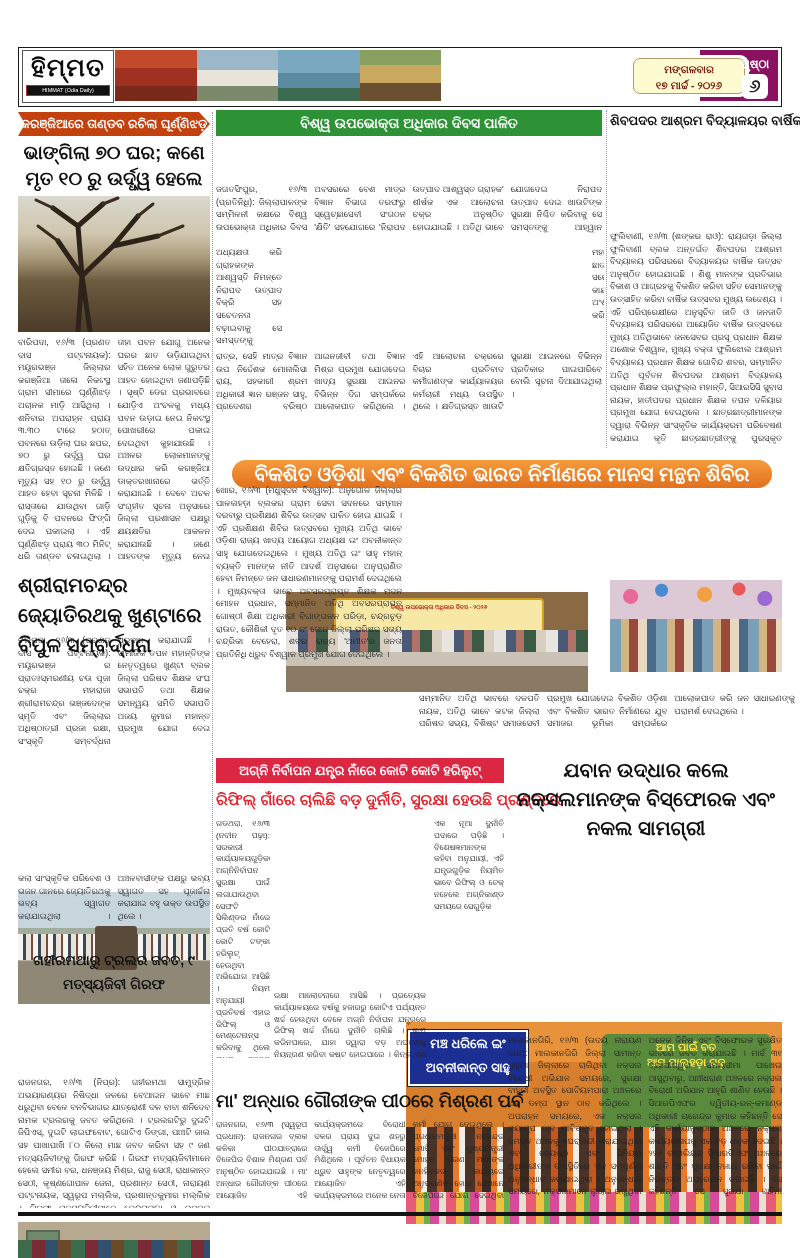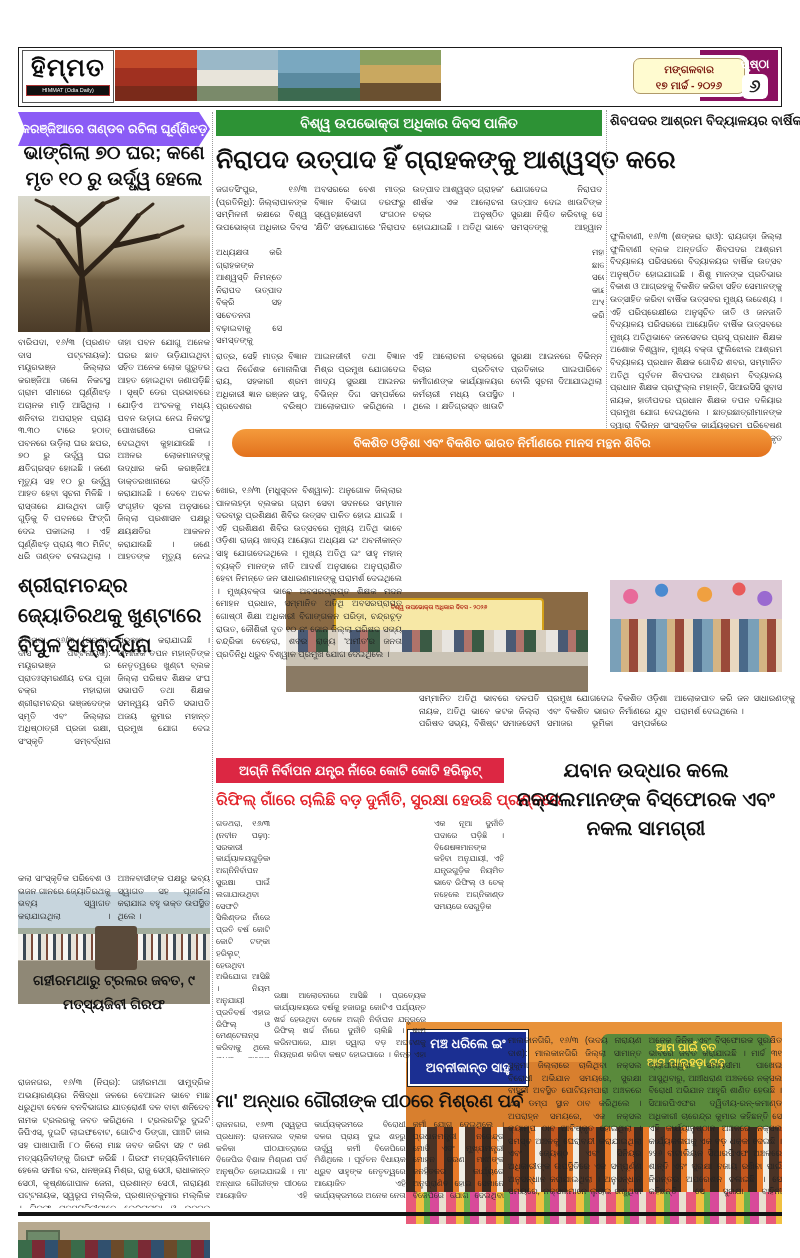--- a/index.html
+++ b/index.html
@@ -25,21 +25,21 @@
   .seg{flex:1;height:100%;}
   #mast-title{left:430px;top:6px;width:200px;height:46px;font-size:37px;font-weight:900;color:#7b3e12;display:flex;align-items:center;justify-content:center;}
   #purple{right:3px;top:2px;width:78px;height:51px;background:#8a1060;}
   #date-wrap{right:32px;top:7px;width:120px;height:42px;background:#fff;border-radius:9px;}
   #date-box{position:absolute;left:4px;top:3px;right:4px;bottom:3px;background:#fffbd0;border:1px solid #b09a6a;border-radius:7px;
             color:#7a180e;font-weight:700;font-size:10.5px;line-height:16px;text-align:center;padding-top:2px;}
   #page-label{right:9px;top:9px;width:34px;color:#fff;font-size:12px;font-weight:700;text-align:center;}
   #page-num{right:13px;top:26px;width:26px;height:25px;background:#fff;border-radius:6px;color:#222;font-size:18px;font-weight:800;
             display:flex;align-items:center;justify-content:center;}
   
-  #ribbon{left:18px;top:112px;width:192px;height:34px;background:#8b5cf6;color:#fff;font-size:12.5px;font-weight:800;
+  #ribbon{left:18px;top:112px;width:192px;height:24px;background:#c2410c;color:#fff;font-size:12.5px;font-weight:800;
           display:flex;align-items:center;justify-content:center;
           clip-path:polygon(0 0,calc(100% - 11px) 0,100% 50%,calc(100% - 11px) 100%,0 100%,7px 50%);}
   
   .cyc-photo{background:linear-gradient(180deg,#d9d9cd 0%,#cfc6ae 28%,#a89878 46%,#6e5c40 62%,#4b3b28 100%);}
   .jyo-photo{background:linear-gradient(180deg,#c7d5dd 0 32%,#a2ad9d 32% 46%,#bab2a1 46% 62%,#8f8876 62% 100%);}
   .crowd{position:absolute;left:0;right:0;height:26px;background:repeating-linear-gradient(90deg,#f6f5f2 0 5px,#3d4a56 5px 8px,#e8e4da 8px 13px,#7a4a3a 13px 15px);}
   .trw-photo{background:linear-gradient(180deg,#b7a98f 0 100%);}
   .trw-win{position:absolute;left:4%;top:8%;width:16%;height:55%;background:#6e8a6a;border:2px solid #5a6a52;}
   .row-a{position:absolute;left:0;right:0;top:18%;height:38%;background:repeating-linear-gradient(90deg,#3a6b4a 0 14px,#7a2a35 14px 27px,#31506e 27px 40px,#6b4a2a 40px 53px);}
   .conf-photo{background:linear-gradient(180deg,#8a6a44 0 55%,#cac3b5 55% 74%,#8a7a64 74% 100%);}
@@ -103,51 +103,50 @@
   <div class="abs body-text cols2" style="left:18px;top:336px;width:192px;height:230px;">ବାରିପଦା, ୧୬/୩ (ପ୍ରଣତ ଦାସ ପଟ୍ଟନାୟକ): ମୟୂରଭଞ୍ଜ ଜିଲ୍ଲାର କରଞ୍ଜିଆ ତାଳୋ ନିକଟସ୍ଥ ଗ୍ରାମ ସୀମାରେ ଘୂର୍ଣ୍ଣିଝଡ଼ ଅଚାନକ ମାଡ଼ି ଆସିଥିଲା । ଶନିବାର ଅପରାହ୍ନ ପ୍ରାୟ ୩.୩୦ ଟାରେ ହଠାତ୍ ପବନରେ ଉଡ଼ିଲା ଘର ଛପର, ୭୦ ରୁ ଉର୍ଦ୍ଧ୍ୱ ଘର କ୍ଷତିଗ୍ରସ୍ତ ହୋଇଛି । ଜଣେ ମୃତ୍ୟୁ ସହ ୧୦ ରୁ ଉର୍ଦ୍ଧ୍ୱ ଆହତ ହେବା ସୂଚନା ମିଳିଛି । ରାସ୍ତାରେ ଯାଉଥିବା ଗାଡ଼ି ଗୁଡ଼ିକୁ ବି ପବନରେ ଫିଙ୍ଗି ଦେଇ ପକାଇଲା । ଏହି ଘୂର୍ଣ୍ଣିଝଡ଼ ପ୍ରାୟ ୩୦ ମିନିଟ୍ ଧରି ତାଣ୍ଡବ ଚଳାଇଥିଲା । ତାହା ପବନ ଯୋଗୁ ଅନେକ ଘରର ଛାତ ଉଡ଼ିଯାଇଥିବା ସହିତ ଅନେକ ଲୋକ ଗୁରୁତର ଆହତ ହୋଇଥିବା ଜଣାପଡ଼ିଛି । ସୃଷ୍ଟି ଡେର ପ୍ରଭାବରେ ଯୋଡ଼ିଏ ଅଂଚଳକୁ ମଧ୍ୟ ପବନ ଉଡ଼ାଇ ନେଇ ନିକଟସ୍ଥ ପୋଖରୀରେ ପକାଇ ଦେଇଥିବା କୁହାଯାଉଛି । ଅଞ୍ଚଳର ଲୋକମାନଙ୍କୁ ଉଦ୍ଧାର କରି କରଞ୍ଜିଆ ଡାକ୍ତରଖାନାରେ ଭର୍ତ୍ତି କରାଯାଇଛି । ଦେବେ ଅଚଳ ସଂଗୃହୀତ ସୂଚନା ଅନୁସାରେ ଜିଲ୍ଲା ପ୍ରଶାସନ ପକ୍ଷରୁ କ୍ଷୟକ୍ଷତିର ଆକଳନ କରାଯାଉଛି । ଜଣେ ଆହତଙ୍କ ମୃତ୍ୟୁ ନେଇ କରଞ୍ଜିଆ ଏସଡିପିଓ ସୂଚନା ଦେଇଛନ୍ତି ।</div>
 
   <div class="abs hl" style="left:18px;top:570px;width:192px;height:60px;font-size:20px;line-height:30px;">ଶ୍ରୀରାମଚନ୍ଦ୍ର ଜ୍ୟୋତିରଥକୁ ଖୁଣ୍ଟାରେ ବିପୁଳ ସମ୍ବର୍ଦ୍ଧନା</div>
   <div class="abs body-text cols2" style="left:18px;top:634px;width:192px;height:118px;">ବଲିପଦା, ୧୬/୩ (ପ୍ରଣତ ଦାସ ପଟ୍ଟନାୟକ): ମୟୂରଭଞ୍ଜ ର ପ୍ରାତଃସ୍ମରଣୀୟ ଚଉ ପୂଜା ଚକ୍ର ମହାରାଜା ଶ୍ରୀରାମଚନ୍ଦ୍ର ଭଞ୍ଜଦେଙ୍କ ସ୍ମୃତି ଏବଂ ଜିଲ୍ଲାର ଅଧିଷ୍ଠାତ୍ରୀ ପ୍ରଜା ରକ୍ଷା, ସଂସ୍କୃତି ସମ୍ବର୍ଦ୍ଧନା ପ୍ରଦାନ କରାଯାଇଛି । ସାମାଜିକ ତପନ ମହାନ୍ତିଙ୍କ ନେତୃତ୍ୱରେ ଖୁଣ୍ଟା ବ୍ଲକ ଜିଲ୍ଲା ପରିଷଦ ଶିକ୍ଷକ ସଂଘ ସଭାପତି ତଥା ଶିକ୍ଷକ ସମନ୍ୱୟ ସମିତି ସଭାପତି ଅଜୟ କୁମାର ମହାନ୍ତ ପ୍ରମୁଖ ଯୋଗ ଦେଇ ଜ୍ୟୋତିରଥକୁ ସ୍ୱାଗତ ଜଣାଇଥିଲେ ।</div>
   <div class="abs photo jyo-photo" style="left:18px;top:756px;width:192px;height:112px;">
     <div class="crowd" style="top:42px;"></div>
     <div class="abs" style="left:40%;top:30%;width:22%;height:40%;background:#5a4a3a;border-radius:3px;"></div>
   </div>
   <div class="abs body-text cols2" style="left:18px;top:872px;width:192px;height:72px;">କଲା ସାଂସ୍କୃତିକ ପରିବେଶ ଓ ଭଜନ ଗାନରେ ଜ୍ୟୋତିରଥକୁ ଭବ୍ୟ ସ୍ୱାଗତ କରାଯାଇଥିଲା । ଅଞ୍ଚଳବାସୀଙ୍କ ପକ୍ଷରୁ ଭବ୍ୟ ସ୍ୱାଗତ ସହ ପୂଜାର୍ଚ୍ଚନା କରାଯାଇ ବହୁ ଭକ୍ତ ଉପସ୍ଥିତ ଥିଲେ ।</div>
 
-  <div class="abs hl center" style="left:18px;top:968px;width:192px;height:24px;font-size:14px;line-height:24px;">ଗହୀରମଥାରୁ ଟ୍ରଲର ଜବତ, ୯ ମତ୍ସ୍ୟଜିବୀ ଗିରଫ</div>
+  <div class="abs hl center" style="left:18px;top:948px;width:192px;height:24px;font-size:14px;line-height:24px;">ଗହୀରମଥାରୁ ଟ୍ରଲର ଜବତ, ୯ ମତ୍ସ୍ୟଜିବୀ ଗିରଫ</div>
   <div class="abs photo trw-photo" style="left:18px;top:974px;width:192px;height:98px;">
     <div class="trw-win"></div>
     <div class="row-a"></div>
 
   </div>
   <div class="abs body-text" style="left:18px;top:1076px;width:192px;height:132px;">ରାଜନଗର, ୧୬/୩ (ନିପ୍ର): ଗହୀରମଥା ସାମୁଦ୍ରିକ ଅଭୟାରଣ୍ୟର ନିଷିଦ୍ଧା ଜଳରେ ବେଆଇନ ଭାବେ ମାଛ ଧରୁଥିବା ବେଳେ ବନବିଭାଗର ଯାତ୍ରୋଣୀ ଦଳ ବାବା ଶନିଦେବ ନାମକ ଟ୍ରଲରକୁ ଜବତ କରିଥିଲେ । ଟ୍ରଲରଟିରୁ ଦୁଇଟି ଜିପିଏସ୍, ଦୁଇଟି ଲାଇଫବୋଟ, ଗୋଟିଏ ଡିଙ୍ଗା, ପାଞ୍ଚଟି ଜାଲ ସହ ପାଖାପାଖି ୮୦ କିଲୋ ମାଛ ଜବତ କରିବା ସହ ୯ ଜଣ ମତ୍ସ୍ୟଜିବୀଙ୍କୁ ଗିରଫ କରିଛି । ଗିରଫ ମତ୍ସ୍ୟଜିବୀମାନେ ହେଲେ ସମୀର ବର, ଧନଞ୍ଜୟ ମିଶ୍ର, ରାଜୁ ସେଠୀ, ରାଧାକାନ୍ତ ସେଠୀ, କୃଷ୍ଣଗୋପାଳ ଜେନା, ପ୍ରଶାନ୍ତ ସେଠୀ, ନାରାୟଣ ପଟ୍ଟନାୟକ, ସ୍ୱରୂପ ମଲ୍ଲିକ, ପ୍ରଶାନ୍ତକୁମାର ମଲ୍ଲିକ । ଗିରଫ ମତ୍ସ୍ୟଜିବୀମାନେ କେନ୍ଦ୍ରାପଡ଼ା ଓ ଭଦ୍ରକ ଜିଲ୍ଲାର ଅଟନ୍ତି । ବନବିଭାଗ ମତ୍ସ୍ୟଜିବୀମାନଙ୍କୁ ଗିରଫ କରି କୋର୍ଟ ଚାଲାଣ କରିଥିଲା । ସେମାନଙ୍କ ଜାମିନା ନାମଞ୍ଜୁର ହେବାରୁ ବିଚାର ବିଭାଗୀୟ ହାଜତକୁ ପଠାଯାଇଥିବା ସୂଚନା ମିଳିଛି ।</div>
 
   <div class="abs dotted-v" style="left:212px;top:112px;height:1014px;"></div>
 
   <div class="abs banner" style="left:216px;top:110px;width:386px;height:26px;background:#2d9235;font-size:14px;">ବିଶ୍ୱ ଉପଭୋକ୍ତା ଅଧିକାର ଦିବସ ପାଳିତ</div>
-  <div class="abs hl center" style="left:216px;top:139px;width:386px;height:40px;font-size:25px;line-height:40px;white-space:nowrap;">ନିରାପଦ ଉତ୍ପାଦ ହିଁ ଗ୍ରାହକଙ୍କୁ ଆଶ୍ୱସ୍ତ କରେ</div>
   <div class="abs body-text cols4" style="left:216px;top:183px;width:386px;height:60px;">ଜଗତସିଂପୁର, ୧୬/୩ (ପ୍ରତିନିଧି): ଜିଲ୍ଲାପାଳଙ୍କ ସମ୍ମିଳନୀ କକ୍ଷରେ ବିଶ୍ୱ ଉପଭୋକ୍ତା ଅଧିକାର ଦିବସ ଅବସରରେ ବେଶ ମାତ୍ର ବିଜ୍ଞାନ ବିଭାଗ ତରଫରୁ ସ୍ୱେଚ୍ଛାସେବୀ ସଂଗଠନ 'କ୍ଷିତି' ସହଯୋଗରେ 'ନିରାପଦ ଉତ୍ପାଦ ଆଶ୍ୱସ୍ତ ଗ୍ରାହକ' ଶୀର୍ଷକ ଏକ ଆଲୋଚନା ଚକ୍ର ଅନୁଷ୍ଠିତ ହୋଇଯାଇଛି । ଅତିଥି ଭାବେ ଯୋଗଦେଇ ନିରାପଦ ଉତ୍ପାଦ ଦେଇ ଖାଉଟିଙ୍କ ସୁରକ୍ଷା ନିଶ୍ଚିତ କରିବାକୁ ସେ ସମସ୍ତଙ୍କୁ ଆହ୍ୱାନ କରାଇଥିଲେ । ଜିଲ୍ଲା ଯୋଗାଣ ଅଧିକାରୀ ସି. ଏଚ. ମୁରଲୀ କୃଷ୍ଣ ଖାଉଟିଙ୍କ ବିଭିନ୍ନ ଅଧିକାର ସମ୍ପର୍କରେ ଆଲୋକପାତ କରିଥିଲେ । ଖାଉଟି ବିପଣି ସୁରକ୍ଷିତ ଭାବେ ଶସ୍ତାରେ ଜିନିଷ ପାଇବା ପାଇଁ ଦାବି କରିବାର ଅଧିକାର ରହିଛି ବୋଲି ସେ କହିଥିଲେ ।</div>
   <div class="abs body-text" style="left:216px;top:246px;width:66px;height:100px;">ଅଧ୍ୟକ୍ଷତା କରି ଗ୍ରାହକଙ୍କ ଆଶ୍ୱସ୍ତି ନିମନ୍ତେ ନିରାପଦ ଉତ୍ପାଦ ବିକ୍ରି ସହ ସଚେତନତା ବଢ଼ାଇବାକୁ ସେ ସମସ୍ତଙ୍କୁ ଆହ୍ୱାନ ଦେଇଥିଲେ ।</div>
   <div class="abs photo conf-photo" style="left:286px;top:246px;width:302px;height:100px;">
     <div class="conf-banner">ବିଶ୍ୱ ଉପଭୋକ୍ତା ଅଧିକାର ଦିବସ - ୨୦୨୬</div>
     <div class="conf-people"></div>
   </div>
   <div class="abs body-text" style="left:592px;top:246px;width:12px;height:100px;">ମହାବିଦ୍ୟାଳୟ ଛାତ୍ରଛାତ୍ରୀ ସଚେତନ କାର୍ଯ୍ୟକ୍ରମରେ ଅଂଶଗ୍ରହଣ କରିଥିଲେ</div>
   <div class="abs body-text cols4" style="left:216px;top:350px;width:386px;height:94px;">ରାତ୍ର, ସେହି ମାତ୍ର ବିଜ୍ଞାନ ଉପ ନିର୍ଦ୍ଦେଶକ ମୋନାଲିସା ରାୟ, ସହକାରୀ ଶ୍ରମ ଅଧିକାରୀ ଜ୍ଞାନ ରଞ୍ଜନ ସାହୁ, ପ୍ରଦେଶର ବରିଷ୍ଠ ଆଇନଜୀବୀ ତଥା ବିଜ୍ଞାନ ମିଶ୍ର ପ୍ରମୁଖ ଯୋଗଦେଇ ଖାଦ୍ୟ ସୁରକ୍ଷା ଆଇନର ବିଭିନ୍ନ ଦିଗ ସମ୍ପର୍କରେ ଆଲୋକପାତ କରିଥିଲେ । ଏହି ଆଲୋଚନା ଚକ୍ରରେ ବିଚାର ପ୍ରତିବାଦ କର୍ମୀଗଣଙ୍କ କାର୍ଯ୍ୟାଳୟର କର୍ମଚାରୀ ମଧ୍ୟ ଉପସ୍ଥିତ ଥିଲେ । କ୍ଷତିଗ୍ରସ୍ତ ଖାଉଟି ସୁରକ୍ଷା ଆଇନରେ ବିଭିନ୍ନ ପ୍ରତିକାର ପାଇପାରିବେ ବୋଲି ସୂଚନା ଦିଆଯାଇଥିଲା ।</div>
 
   <div class="abs dotted-v" style="left:606px;top:110px;height:338px;"></div>
 
   <div class="abs hl center" style="left:610px;top:110px;width:172px;height:22px;font-size:13px;line-height:22px;white-space:nowrap;">ଶିବପଦର ଆଶ୍ରମ ବିଦ୍ୟାଳୟର ବାର୍ଷିକ ଉତ୍ସବ</div>
   <div class="abs photo sch-photo" style="left:610px;top:134px;width:172px;height:92px;">
     <div class="sch-balloons"></div>
     <div class="sch-people"></div>
   </div>
   <div class="abs body-text" style="left:610px;top:230px;width:172px;height:214px;">ଫୁଲିବାଣୀ, ୧୬/୩ (ଶଙ୍କର ରାଓ): ରାୟଗଡ଼ା ଜିଲ୍ଲା ଫୁଲିବାଣୀ ବ୍ଲକ ଅନ୍ତର୍ଗତ ଶିବପଦର ଆଶ୍ରମ ବିଦ୍ୟାଳୟ ପରିସରରେ ବିଦ୍ୟାଳୟର ବାର୍ଷିକ ଉତ୍ସବ ଅନୁଷ୍ଠିତ ହୋଇଯାଇଛି । ଶିଶୁ ମାନଙ୍କ ପ୍ରତିଭାର ବିକାଶ ଓ ଆଗ୍ରହକୁ ବିକଶିତ କରିବା ସହିତ ସେମାନଙ୍କୁ ଉତ୍ସାହିତ କରିବା ବାର୍ଷିକ ଉତ୍ସବର ମୁଖ୍ୟ ଉଦ୍ଦେଶ୍ୟ । ଏହି ପରିପ୍ରେକ୍ଷୀରେ ଅନୁସୂଚିତ ଜାତି ଓ ଜନଜାତି ବିଦ୍ୟାଳୟ ପରିସରରେ ଆୟୋଜିତ ବାର୍ଷିକ ଉତ୍ସବରେ ମୁଖ୍ୟ ଅତିଥିଭାବେ ଜନସେବର ପ୍ରସୂ ପ୍ରଧାନ ଶିକ୍ଷକ ଅଶୋକ ବିଶ୍ୱାଳ, ମୁଖ୍ୟ ବକ୍ତା ଫୁଲିଝୋଲ ଆଶ୍ରମ ବିଦ୍ୟାଳୟ ପ୍ରଧାନ ଶିକ୍ଷକ ଗୋବିନ୍ଦ ଶବର, ସମ୍ମାନିତ ଅତିଥି ପୂର୍ବତନ ଶିବପଦର ଆଶ୍ରମ ବିଦ୍ୟାଳୟ ପ୍ରଧାନ ଶିକ୍ଷକ ପ୍ରଫୁଲ୍ଲ ମହାନ୍ତି, ସିଆରସିସି ସୁବାସ ନାୟକ, ହାତୀପଦର ପ୍ରଧାନ ଶିକ୍ଷକ ତପନ ଦଳିୟାର ପ୍ରମୁଖ ଯୋଗ ଦେଇଥିଲେ । ଛାତ୍ରଛାତ୍ରୀମାନଙ୍କ ଦ୍ୱାରା ବିଭିନ୍ନ ସାଂସ୍କୃତିକ କାର୍ଯ୍ୟକ୍ରମ ପରିବେଷଣ କରାଯାଇ କୃତି ଛାତ୍ରଛାତ୍ରୀଙ୍କୁ ପୁରସ୍କୃତ କରାଯାଇଥିଲା ।</div>
 
-  <div class="abs banner" style="left:232px;top:429px;width:540px;height:28px;border-radius:14px;font-size:12px;
+  <div class="abs banner" style="left:232px;top:460px;width:540px;height:28px;border-radius:14px;font-size:20px;
        background:linear-gradient(180deg,#f49b3c,#e2711d);">ବିକଶିତ ଓଡ଼ିଶା ଏବଂ ବିକଶିତ ଭାରତ ନିର୍ମାଣରେ ମାନସ ମନ୍ଥନ ଶିବିର</div>
   <div class="abs body-text" style="left:216px;top:484px;width:186px;height:268px;">ଖୋର, ୧୬/୩ (ମଧୁସୂଦନ ବିଶ୍ୱାଳ): ଅନୁଗୋଳ ଜିଲ୍ଲାର ପାଳଲହଡ଼ା ବ୍ଲକର ଗ୍ରାମ ସେବା ସଦନରେ ସମ୍ମାନ ଦରବାରୁ ପ୍ରଶିକ୍ଷଣ ଶିବିର ଉତ୍ସବ ପାଳିତ ହୋଇ ଯାଇଛି । ଏହି ପ୍ରଶିକ୍ଷଣ ଶିବିର ଉତ୍ସବରେ ମୁଖ୍ୟ ଅତିଥି ଭାବେ ଓଡ଼ିଶା ରାଜ୍ୟ ଖାଦ୍ୟ ଆୟୋଗ ଅଧ୍ୟକ୍ଷ ଇଂ ଅବନୀକାନ୍ତ ସାହୁ ଯୋଗଦେଇଥିଲେ । ମୁଖ୍ୟ ଅତିଥି ଇଂ ସାହୁ ମହାନ୍ ବ୍ୟକ୍ତି ମାନଙ୍କ ନୀତି ଆଦର୍ଶ ଅନୁସାରେ ଅନୁପ୍ରାଣିତ ହେବା ନିମନ୍ତେ ଜନ ସାଧାରଣମାନଙ୍କୁ ପରାମର୍ଶ ଦେଇଥିଲେ । ମୁଖ୍ୟବକ୍ତା ଭାବେ ଅବସରପ୍ରାପ୍ତ ଶିକ୍ଷକ ମଦନ ମୋହନ ପ୍ରଧାନ, ସମ୍ମାନିତ ଅତିଥି ଅବସରପ୍ରାପ୍ତ ଗୋଷ୍ଠୀ ଶିକ୍ଷା ଅଧିକାରୀ ବିଗାଙ୍ଗଳନ ପରିଡ଼ା, ଚନ୍ଦ୍ରଚୂଡ଼ ରାଉତ, କୌଶିକୀ ଦୃତ ୧୦ ନଂ ଜୋନ ଜିଲ୍ଲା ପରିଷଦ ସଭ୍ୟ ଚନ୍ଦ୍ରିକା ବେହେରା, ଶବର ରାଜ୍ୟ 'ଅମୀତ'ର ଜନତା ପ୍ରତିନିଧି ଧ୍ରୁବ ବିଶ୍ୱାଳ ପ୍ରମୁଖ ଯୋଗ ଦେଇଥିଲେ ।</div>
   <div class="abs photo man-photo" style="left:406px;top:484px;width:376px;height:202px;">
     <div class="man-green">
       <div>ଆମ ପାଇଁ ବତ</div>
       <div>ଆମ ପାଲୁହଡ଼ା ଗଢ଼</div>
     </div>
     <div class="man-people"></div>
     <div class="man-flowers"></div>
     <div class="man-blue">ମଞ୍ଚ ଧରିଲେ ଇଂ ଅବନୀକାନ୍ତ ସାହୁ</div>

